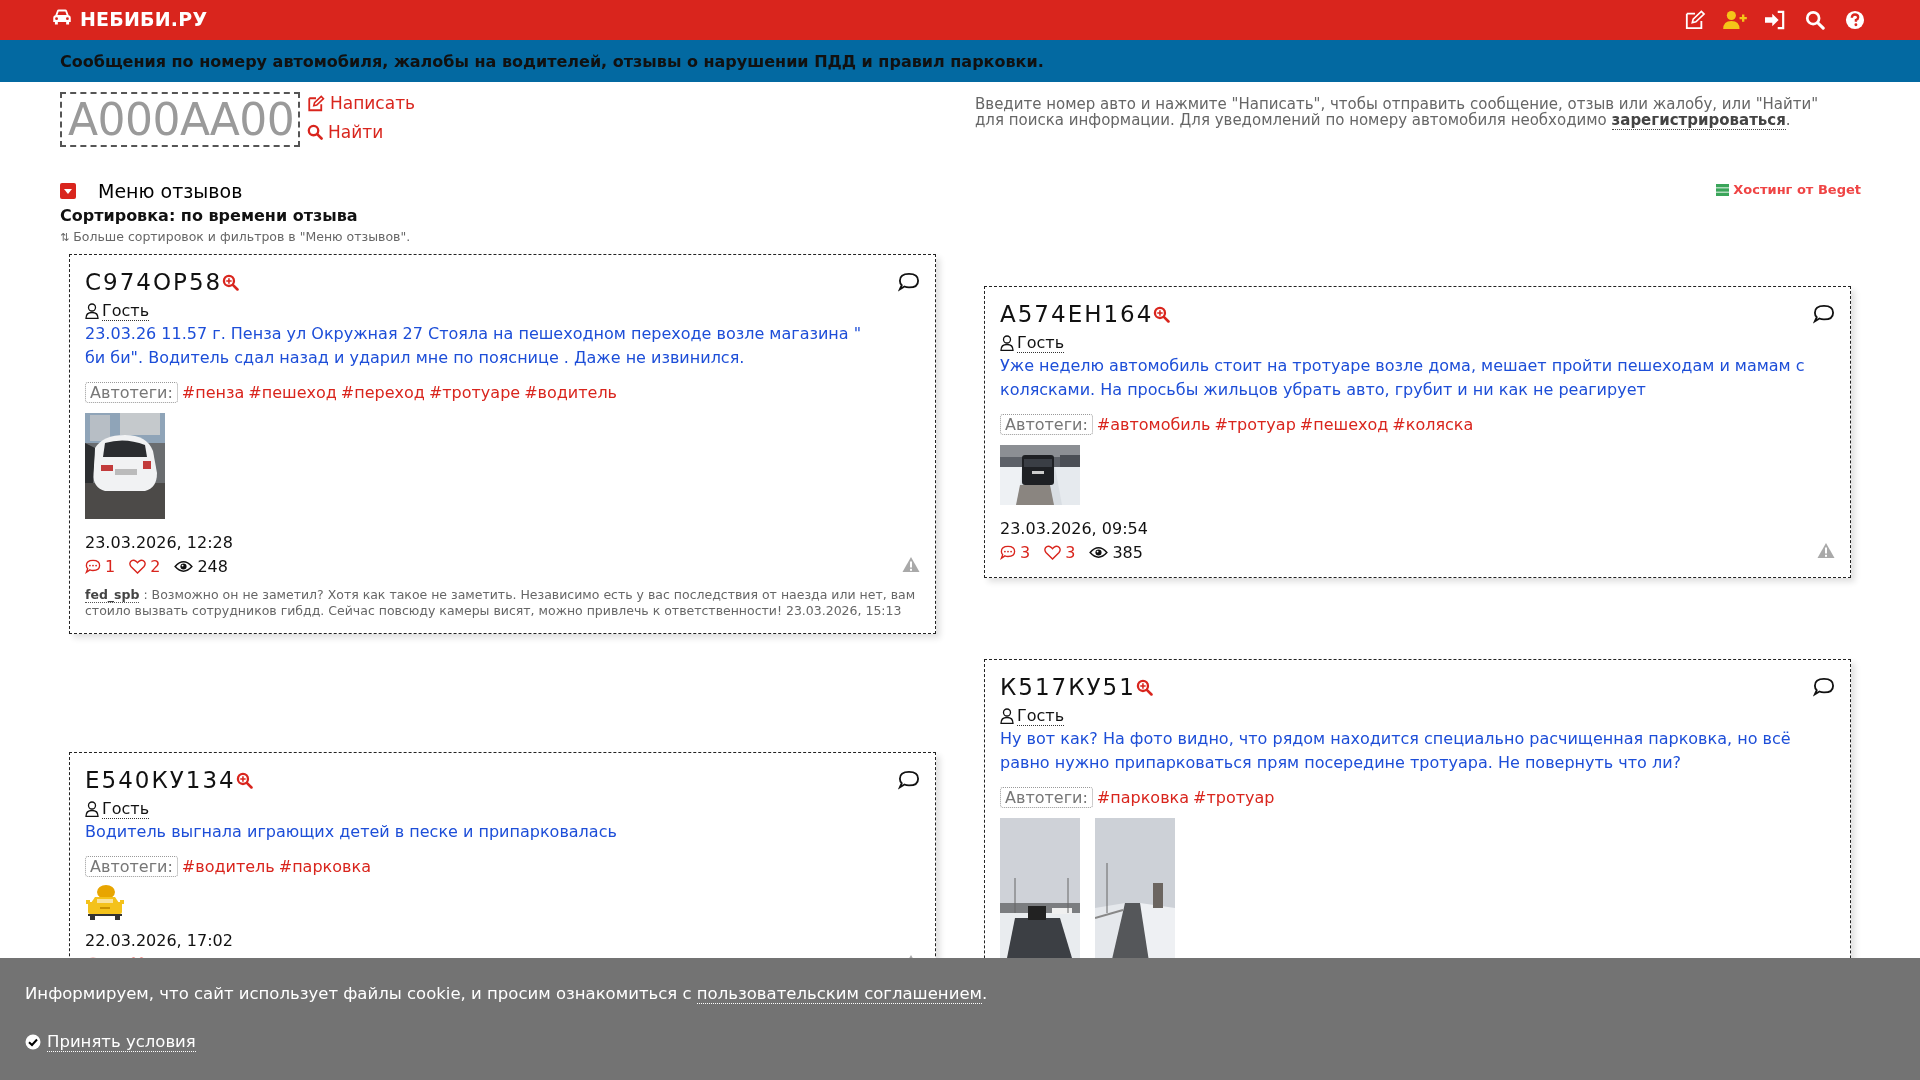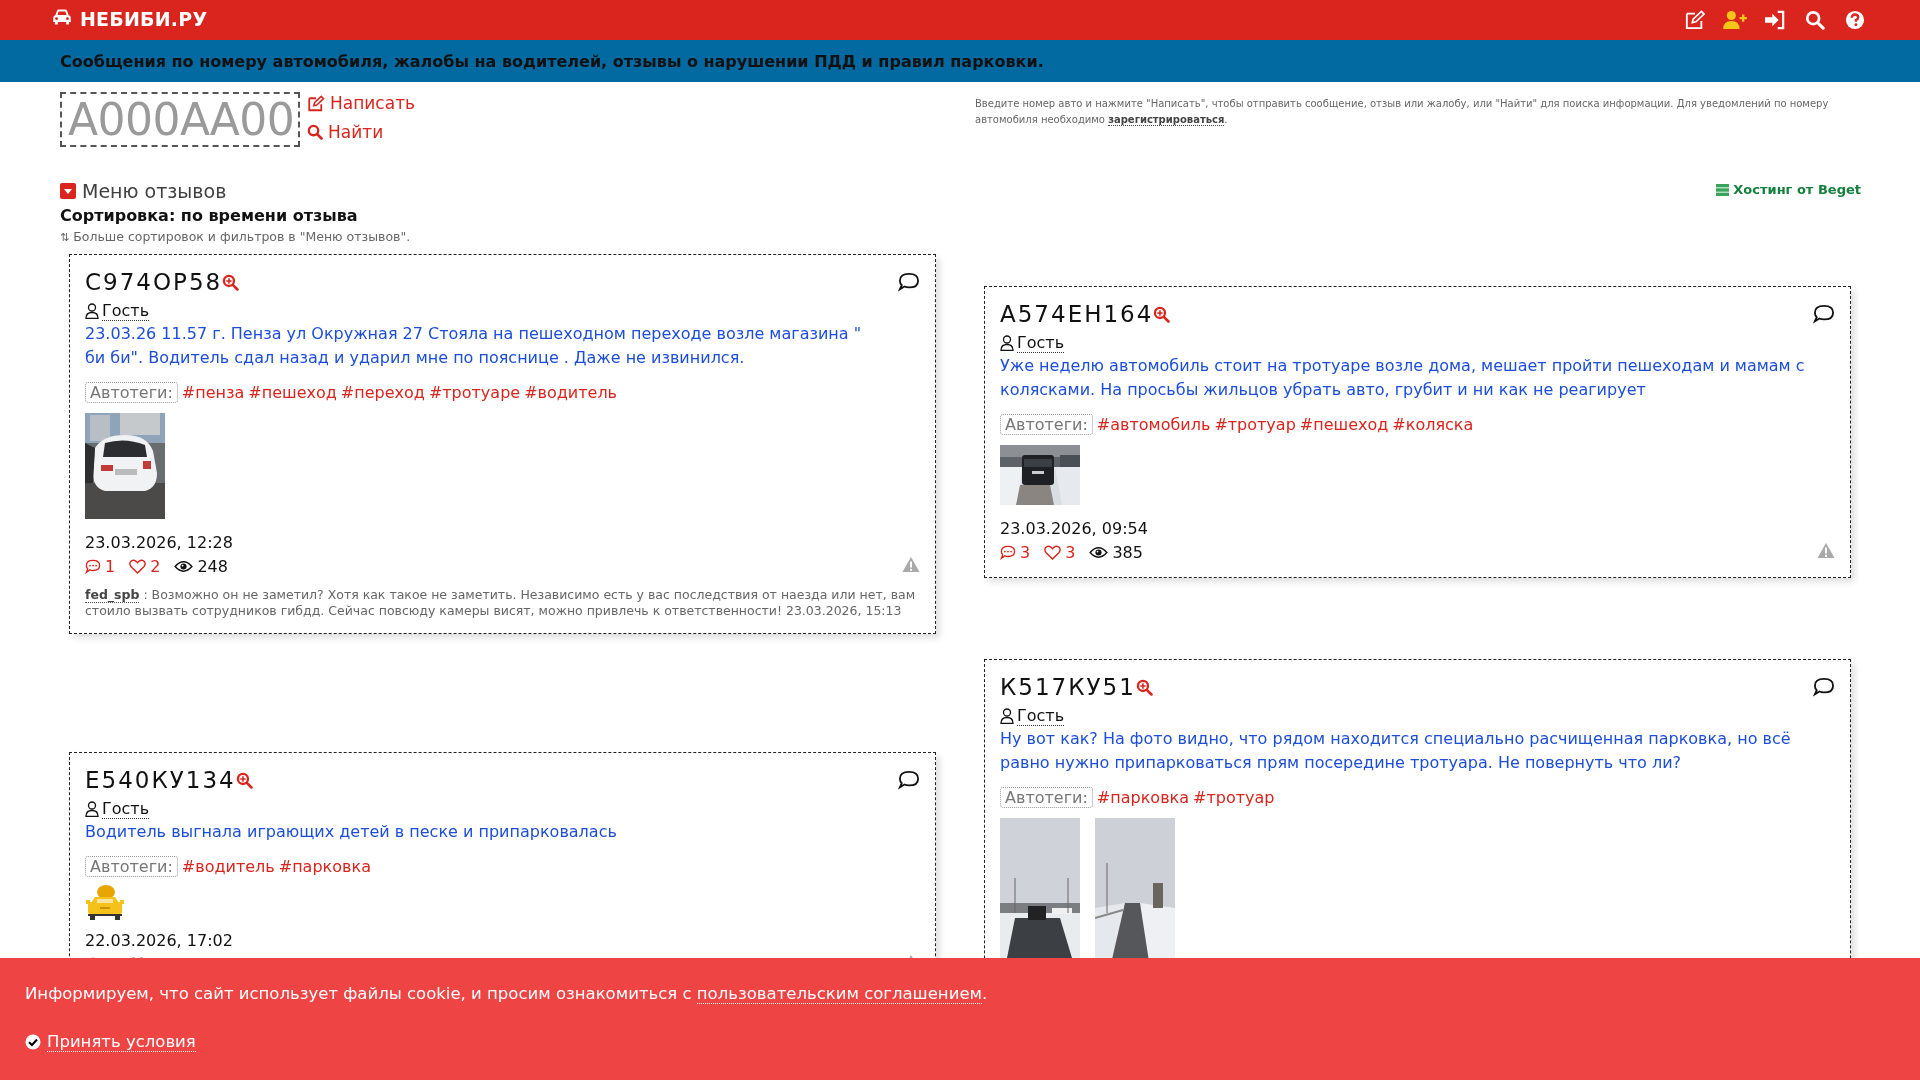--- a/index.html
+++ b/index.html
@@ -8,46 +8,46 @@
   .topbar { position: absolute; left: 0; top: 0; width: 1920px; height: 40px; background: #d9251d; }
   .brand { position: absolute; left: 52px; top: 8px; color: #fff; font-size: 19px; font-weight: bold; display: flex; align-items: flex-start; gap: 8px; letter-spacing: 0.2px; }
   .brand svg { width: 20px; height: 18px; }
   .topicons { position: absolute; right: 52px; top: 8px; display: flex; gap: 14px; align-items: center; }
   .topicons span { display: inline-flex; width: 26px; height: 24px; align-items: center; justify-content: center; cursor: pointer; }
   .subbar { position: absolute; left: 0; top: 40px; width: 1920px; height: 42px; background: #0369a1; }
   .subbar-text { position: absolute; left: 60px; top: 12px; font-size: 16px; font-weight: bold; color: #111; }
   .plate-input { position: absolute; left: 60px; top: 92px; width: 240px; height: 55px; border: 2px dashed #555; background: #fff; font-size: 44px; color: #999; padding: 0 6px; font-family: "DejaVu Sans", sans-serif; line-height: 51px; letter-spacing: -0.5px; outline: none; }
   .plate-input::placeholder { color: #9a9a9a; }
   .actlink { position: absolute; left: 307px; color: #d9251d; font-size: 17px; display: flex; align-items: center; gap: 5px; cursor: pointer; }
-  .infotext { position: absolute; left: 975px; top: 96px; width: 860px; font-size: 10px; color: #666; line-height: 16px; }
+  .infotext { position: absolute; left: 975px; top: 96px; width: 860px; font-size: 15px; color: #666; line-height: 16px; }
   .infotext a { color: #444; font-weight: bold; border-bottom: 1px dotted #444; }
-  .menu-toggle { position: absolute; left: 60px; top: 180px; color: #404040; font-size: 19px; display: flex; align-items: center; gap: 6px; cursor: pointer; }
+  .menu-toggle { position: absolute; left: 60px; top: 180px; color: #000000; font-size: 19px; display: flex; align-items: center; gap: 22px; cursor: pointer; }
   .sorting { position: absolute; left: 60px; top: 206px; font-size: 16px; color: #111; font-weight: bold; }
   .hint { position: absolute; left: 60px; top: 229px; font-size: 12.5px; color: #666; }
-  .hosting { position: absolute; right: 59px; top: 182px; color: #15803d; font-size: 13px; font-weight: bold; display: flex; align-items: center; gap: 4px; }
+  .hosting { position: absolute; right: 59px; top: 182px; color: #ef4444; font-size: 13px; font-weight: bold; display: flex; align-items: center; gap: 4px; }
   .card { position: absolute; width: 867px; border: 1px dashed #222; background: #fff; box-shadow: 4px 4px 6px rgba(0,0,0,0.12); padding: 12px 15px 14px 15px; }
   .card-head { display: flex; align-items: center; justify-content: space-between; height: 30px; }
   .plate { font-size: 23px; letter-spacing: 2px; color: #111; display: flex; align-items: center; }
   .plate-num { cursor: pointer; }
   .author { margin-top: 3px; font-size: 16px; display: flex; align-items: center; gap: 3px; height: 22px; }
   .author span.name { border-bottom: 1px dotted #333; cursor: pointer; }
   .text { font-size: 16px; line-height: 24px; color: #1d4ed8; }
   .tags { font-size: 16px; margin-top: 12px; display: flex; align-items: center; gap: 4px; flex-wrap: wrap; }
   .tags .label { border: 1px dotted #999; border-radius: 3px; padding: 0 4px; color: #777; }
   .tags a { color: #d9251d; cursor: pointer; }
   .photos { display: flex; gap: 14px; margin-top: 10px; }
   .photo { display: block; cursor: pointer; }
   .date { font-size: 16px; margin-top: 14px; }
   .stats { display: flex; align-items: center; font-size: 16px; margin-top: 3px; height: 22px; position: relative; }
   .stat { display: inline-flex; align-items: center; gap: 4px; margin-right: 14px; }
   .stat.red { color: #d9251d; cursor: pointer; }
   .warn { position: absolute; right: 0; top: 1px; cursor: pointer; }
   .comment { font-size: 12.5px; color: #666; line-height: 16px; margin-top: 10px; }
   .comment .user { color: #444; font-weight: bold; border-bottom: 1px dotted #555; cursor: pointer; }
-  .cookie { position: absolute; left: 0; top: 958px; width: 1920px; height: 122px; background: #ef4444; color: #fff; }
+  .cookie { position: absolute; left: 0; top: 958px; width: 1920px; height: 122px; background: #737373; color: #fff; }
   .cookie-text { position: absolute; left: 25px; top: 26px; font-size: 16.5px; }
   .cookie-text a { color: #fff; border-bottom: 1px dotted #fff; }
   .cookie-accept { position: absolute; left: 25px; top: 74px; font-size: 16.5px; display: flex; align-items: center; gap: 6px; cursor: pointer; }
   .cookie-accept span.lbl { border-bottom: 1px dotted #fff; }
 </style>
 </head>
 <body>
 
 <div class="topbar">
   <div class="brand">

